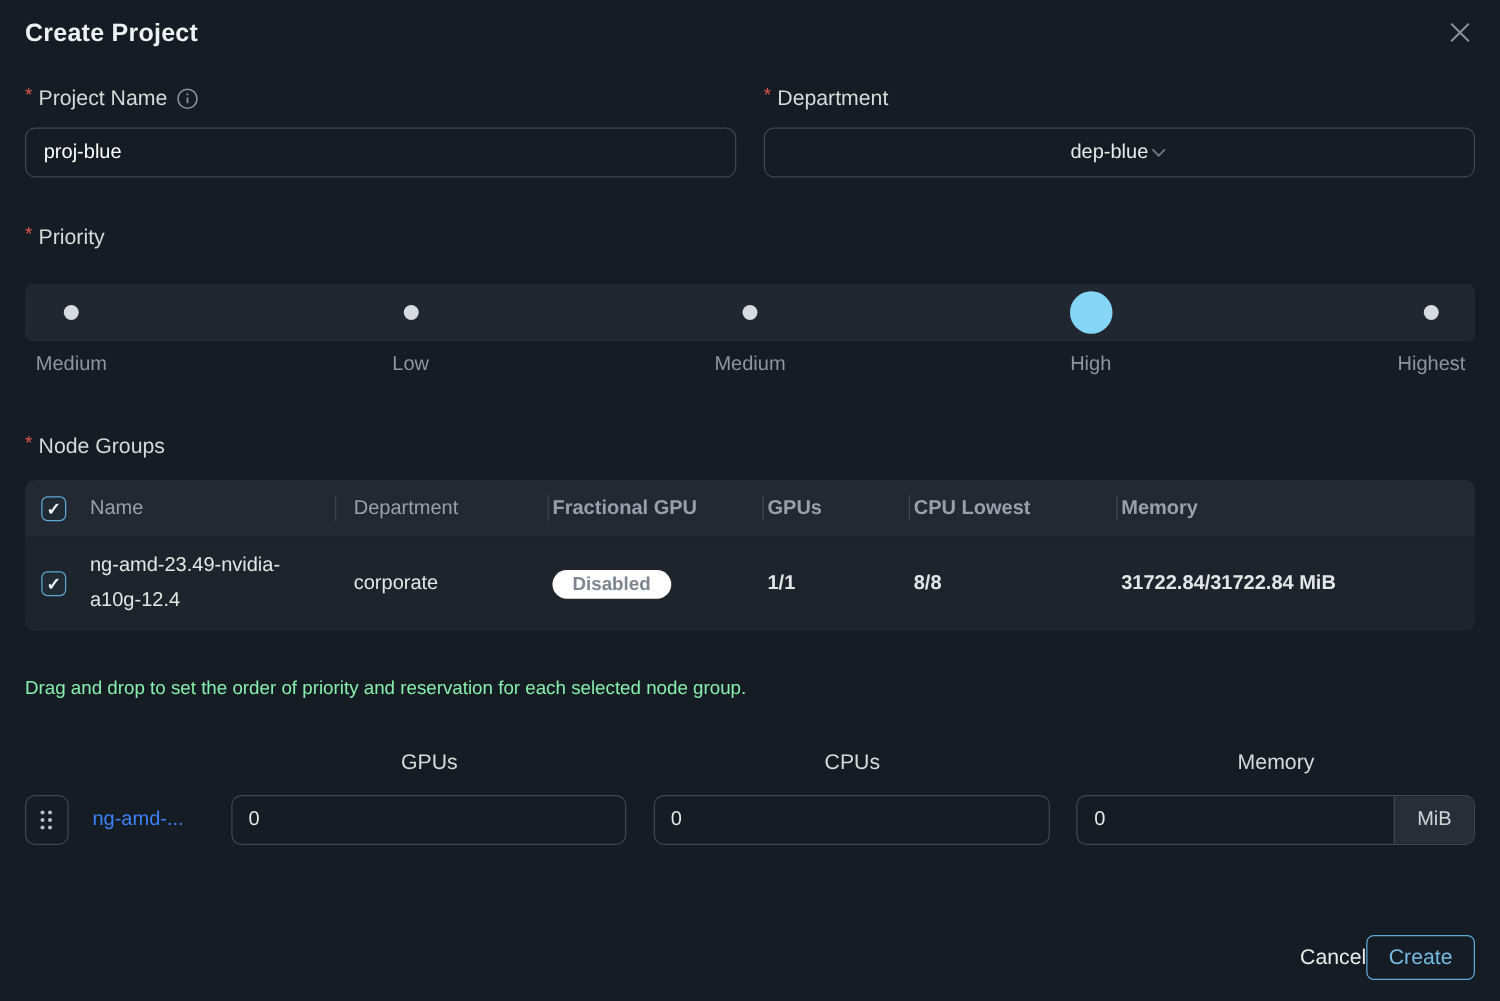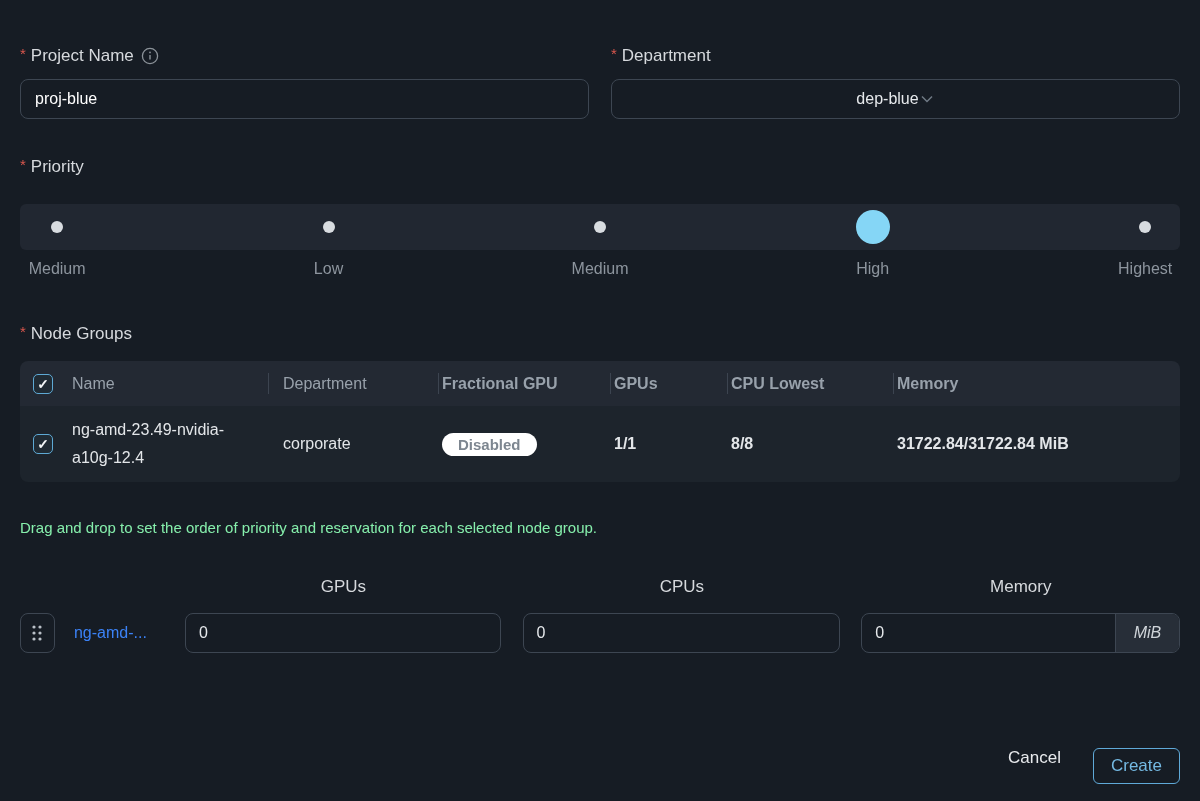--- a/index.html
+++ b/index.html
@@ -82,37 +82,45 @@
     width: 35px; height: 40px; border: 1px solid #3d4652; border-radius: 8px;
     display: flex; align-items: center; justify-content: center; cursor: grab;
     background: transparent; margin-right: 19px;
   }
   .resv-name { width: 95px; margin-right: 16px; font-size: 16px; color: #3b82f6; white-space: nowrap; overflow: hidden; }
   .resv-input { height: 40px; border: 1px solid #3d4652; border-radius: 8px; background: transparent; color: #e6e9ec; font-size: 16px; padding: 0 13px; font-family: "Liberation Sans", sans-serif; outline: none; }
   .in-gpus { width: 316px; margin-right: 22px; }
   .in-cpus { width: 318px; margin-right: 21px; }
   .mem-group { width: 319px; display: flex; border: 1px solid #3d4652; border-radius: 8px; overflow: hidden; height: 40px; }
   .mem-group input { flex: 1; border: none; background: transparent; color: #e6e9ec; font-size: 16px; padding: 0 13px; font-family: "Liberation Sans", sans-serif; outline: none; min-width: 0; }
-  .mem-suffix { width: 64px; background: #272e38; border-left: 1px solid #3d4652; display: flex; align-items: center; justify-content: center; font-size: 16px; color: #cfd4d9; font-style: italic; }
-
-  
-  .footer { position: absolute; right: 20px; bottom: 17px; display: flex; align-items: flex-start; gap: 32px; }
+  .mem-suffix { width: 64px; background: #272e38; border-left: 1px solid #3d4652; display: flex; align-items: center; justify-content: center; font-size: 16px; color: #cfd4d9; }
+
+  
+  .footer { position: absolute; right: 20px; bottom: 17px; display: flex; align-items: center; }
   .btn-cancel { background: none; border: none; color: #e8eaed; font-size: 17px; cursor: pointer; font-family: "Liberation Sans", sans-serif; }
   .btn-create {
     background: transparent; border: 1px solid #5fa9d8; color: #74b9e2; font-size: 17px;
     border-radius: 6px; padding: 7px 17px; cursor: pointer; font-family: "Liberation Sans", sans-serif;
   }
 
   svg { display: block; }
 </style>
 </head>
 <body>
 
 <div class="modal">
 
+  <div class="modal-header">
+    <div class="modal-title">Create Project</div>
+    <button class="close-btn">
+      <svg width="20" height="20" viewBox="0 0 20 20">
+        <path d="M3 3 L17 17 M17 3 L3 17" stroke="#8b9299" stroke-width="1.6" fill="none"></path>
+      </svg>
+    </button>
+  </div>
 
   <div class="fields-row">
     <div class="field">
       <div class="field-label">
         <span class="req">*</span>
         <span>Project Name</span>
         <svg width="18" height="18" viewBox="0 0 18 18" style="cursor:pointer">
           <circle cx="9" cy="9" r="7.6" stroke="#8b9299" stroke-width="1.3" fill="none"></circle>
           <line x1="9" y1="8" x2="9" y2="12.6" stroke="#8b9299" stroke-width="1.4"></line>
           <circle cx="9" cy="5.4" r="0.9" fill="#8b9299"></circle>

